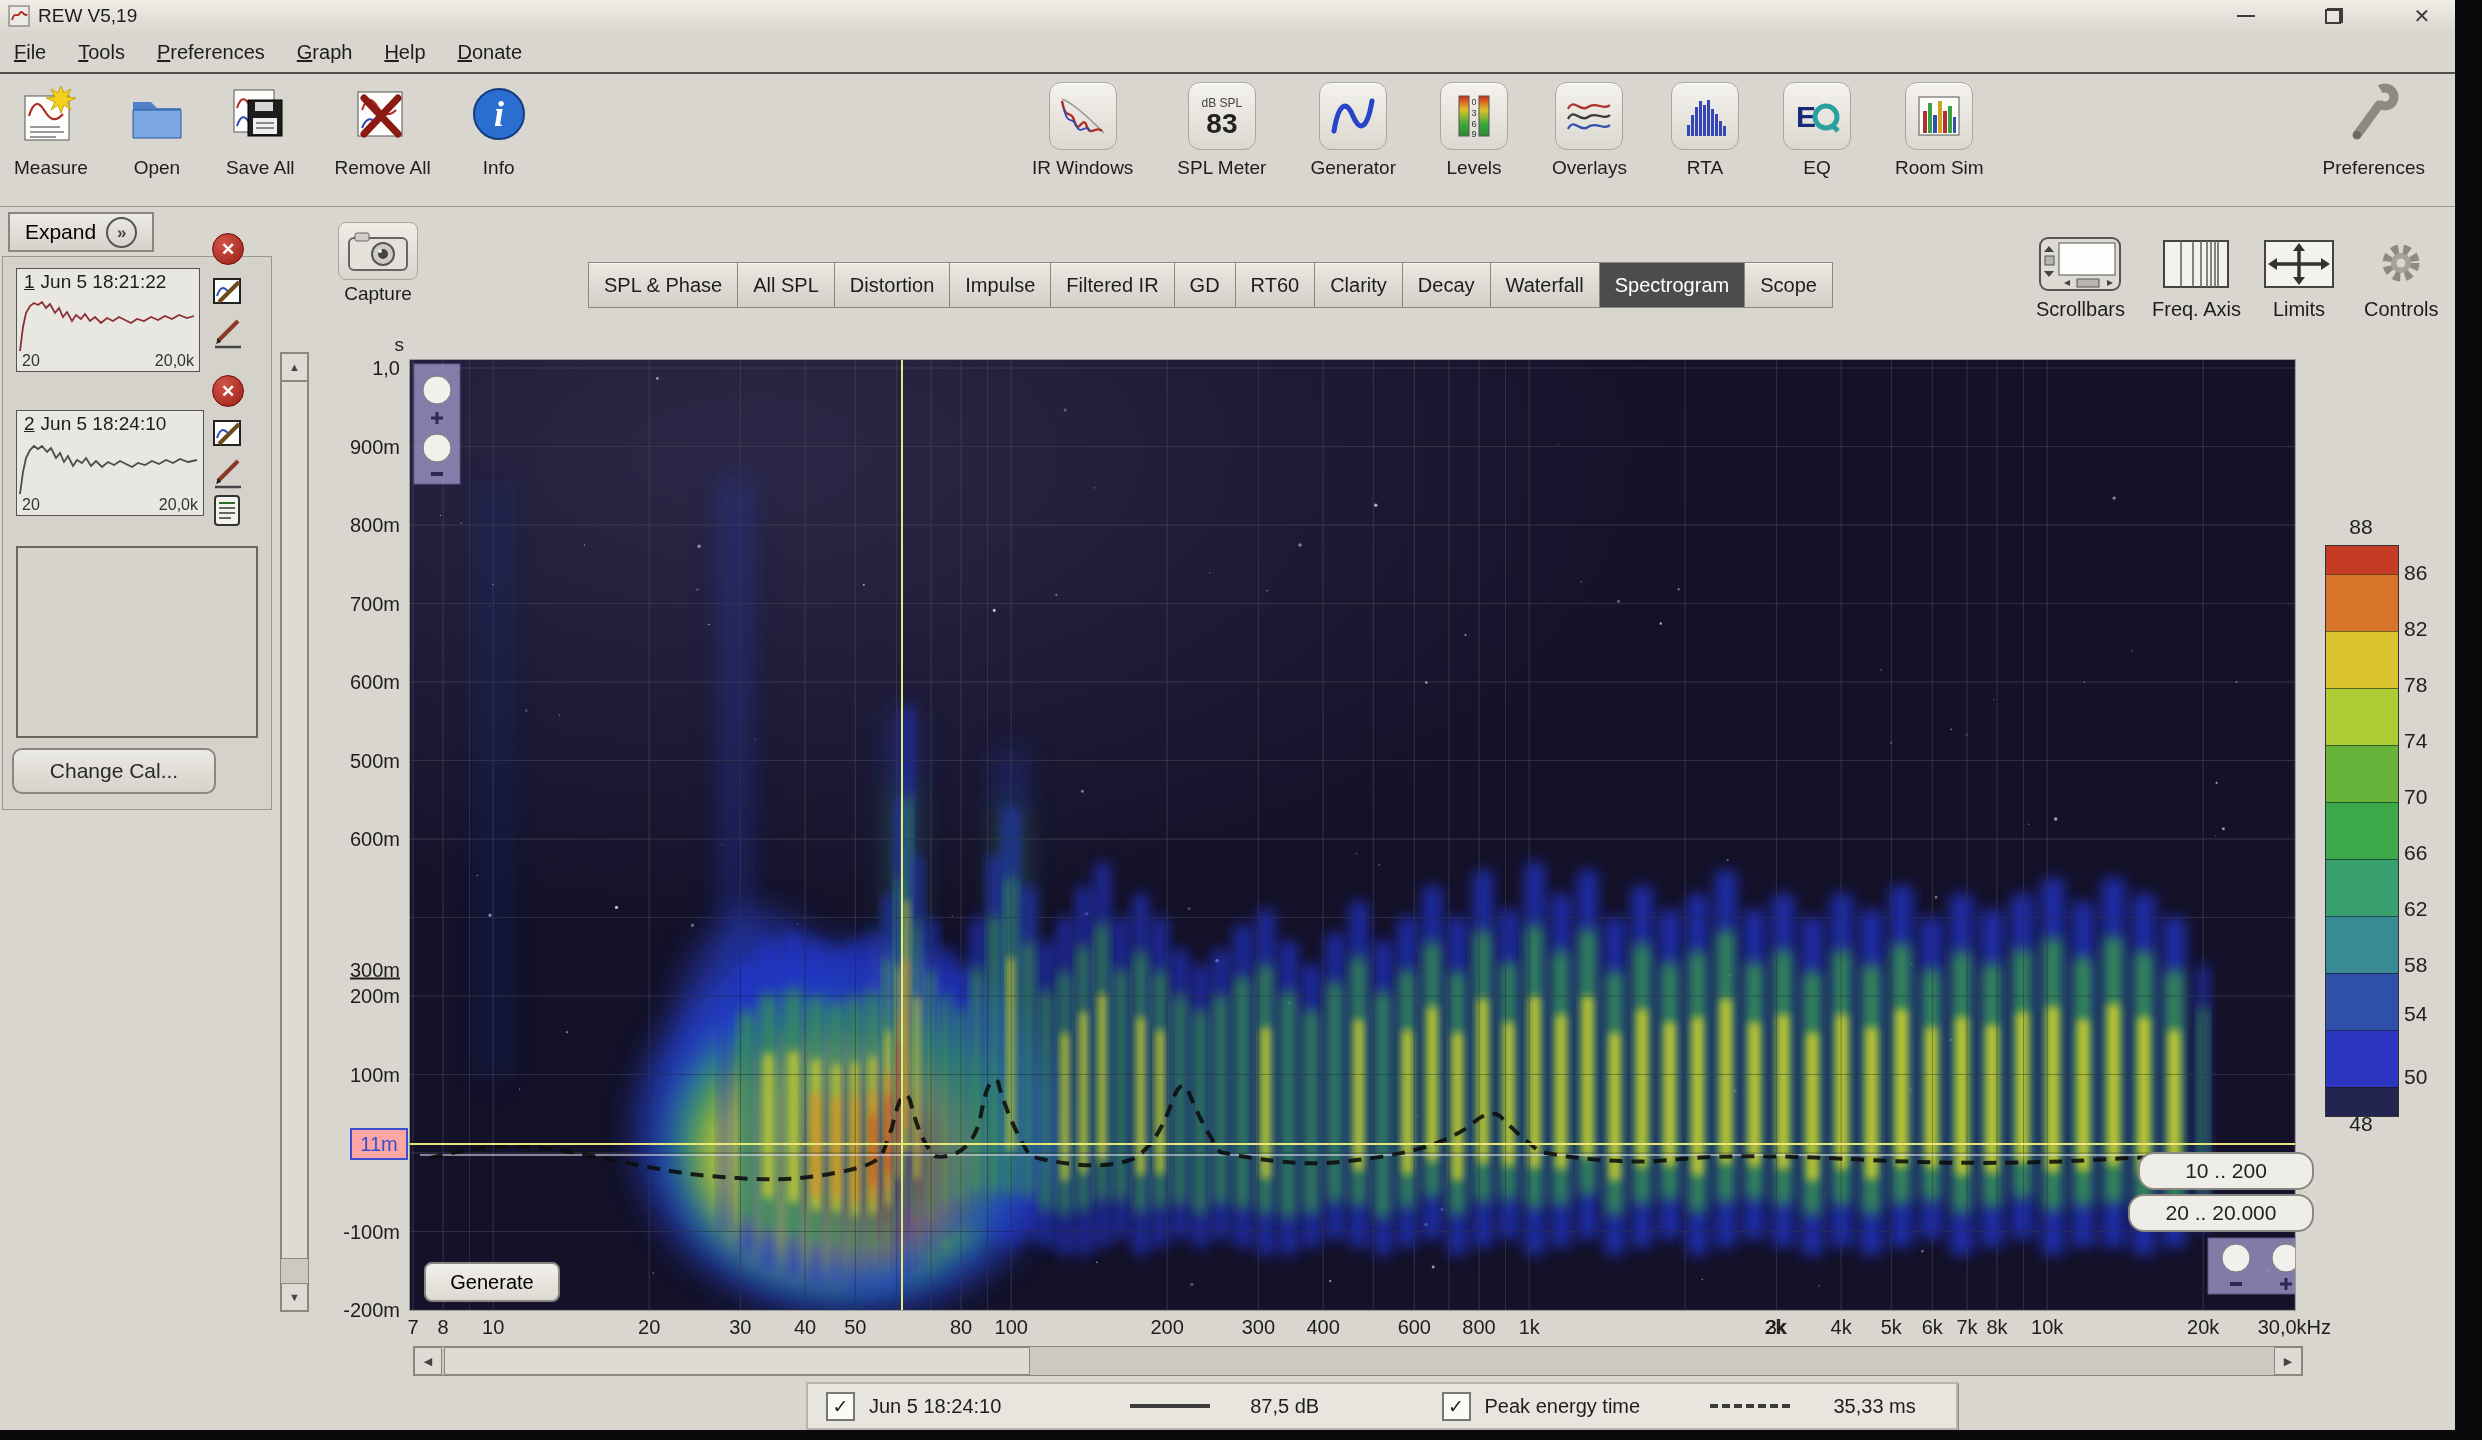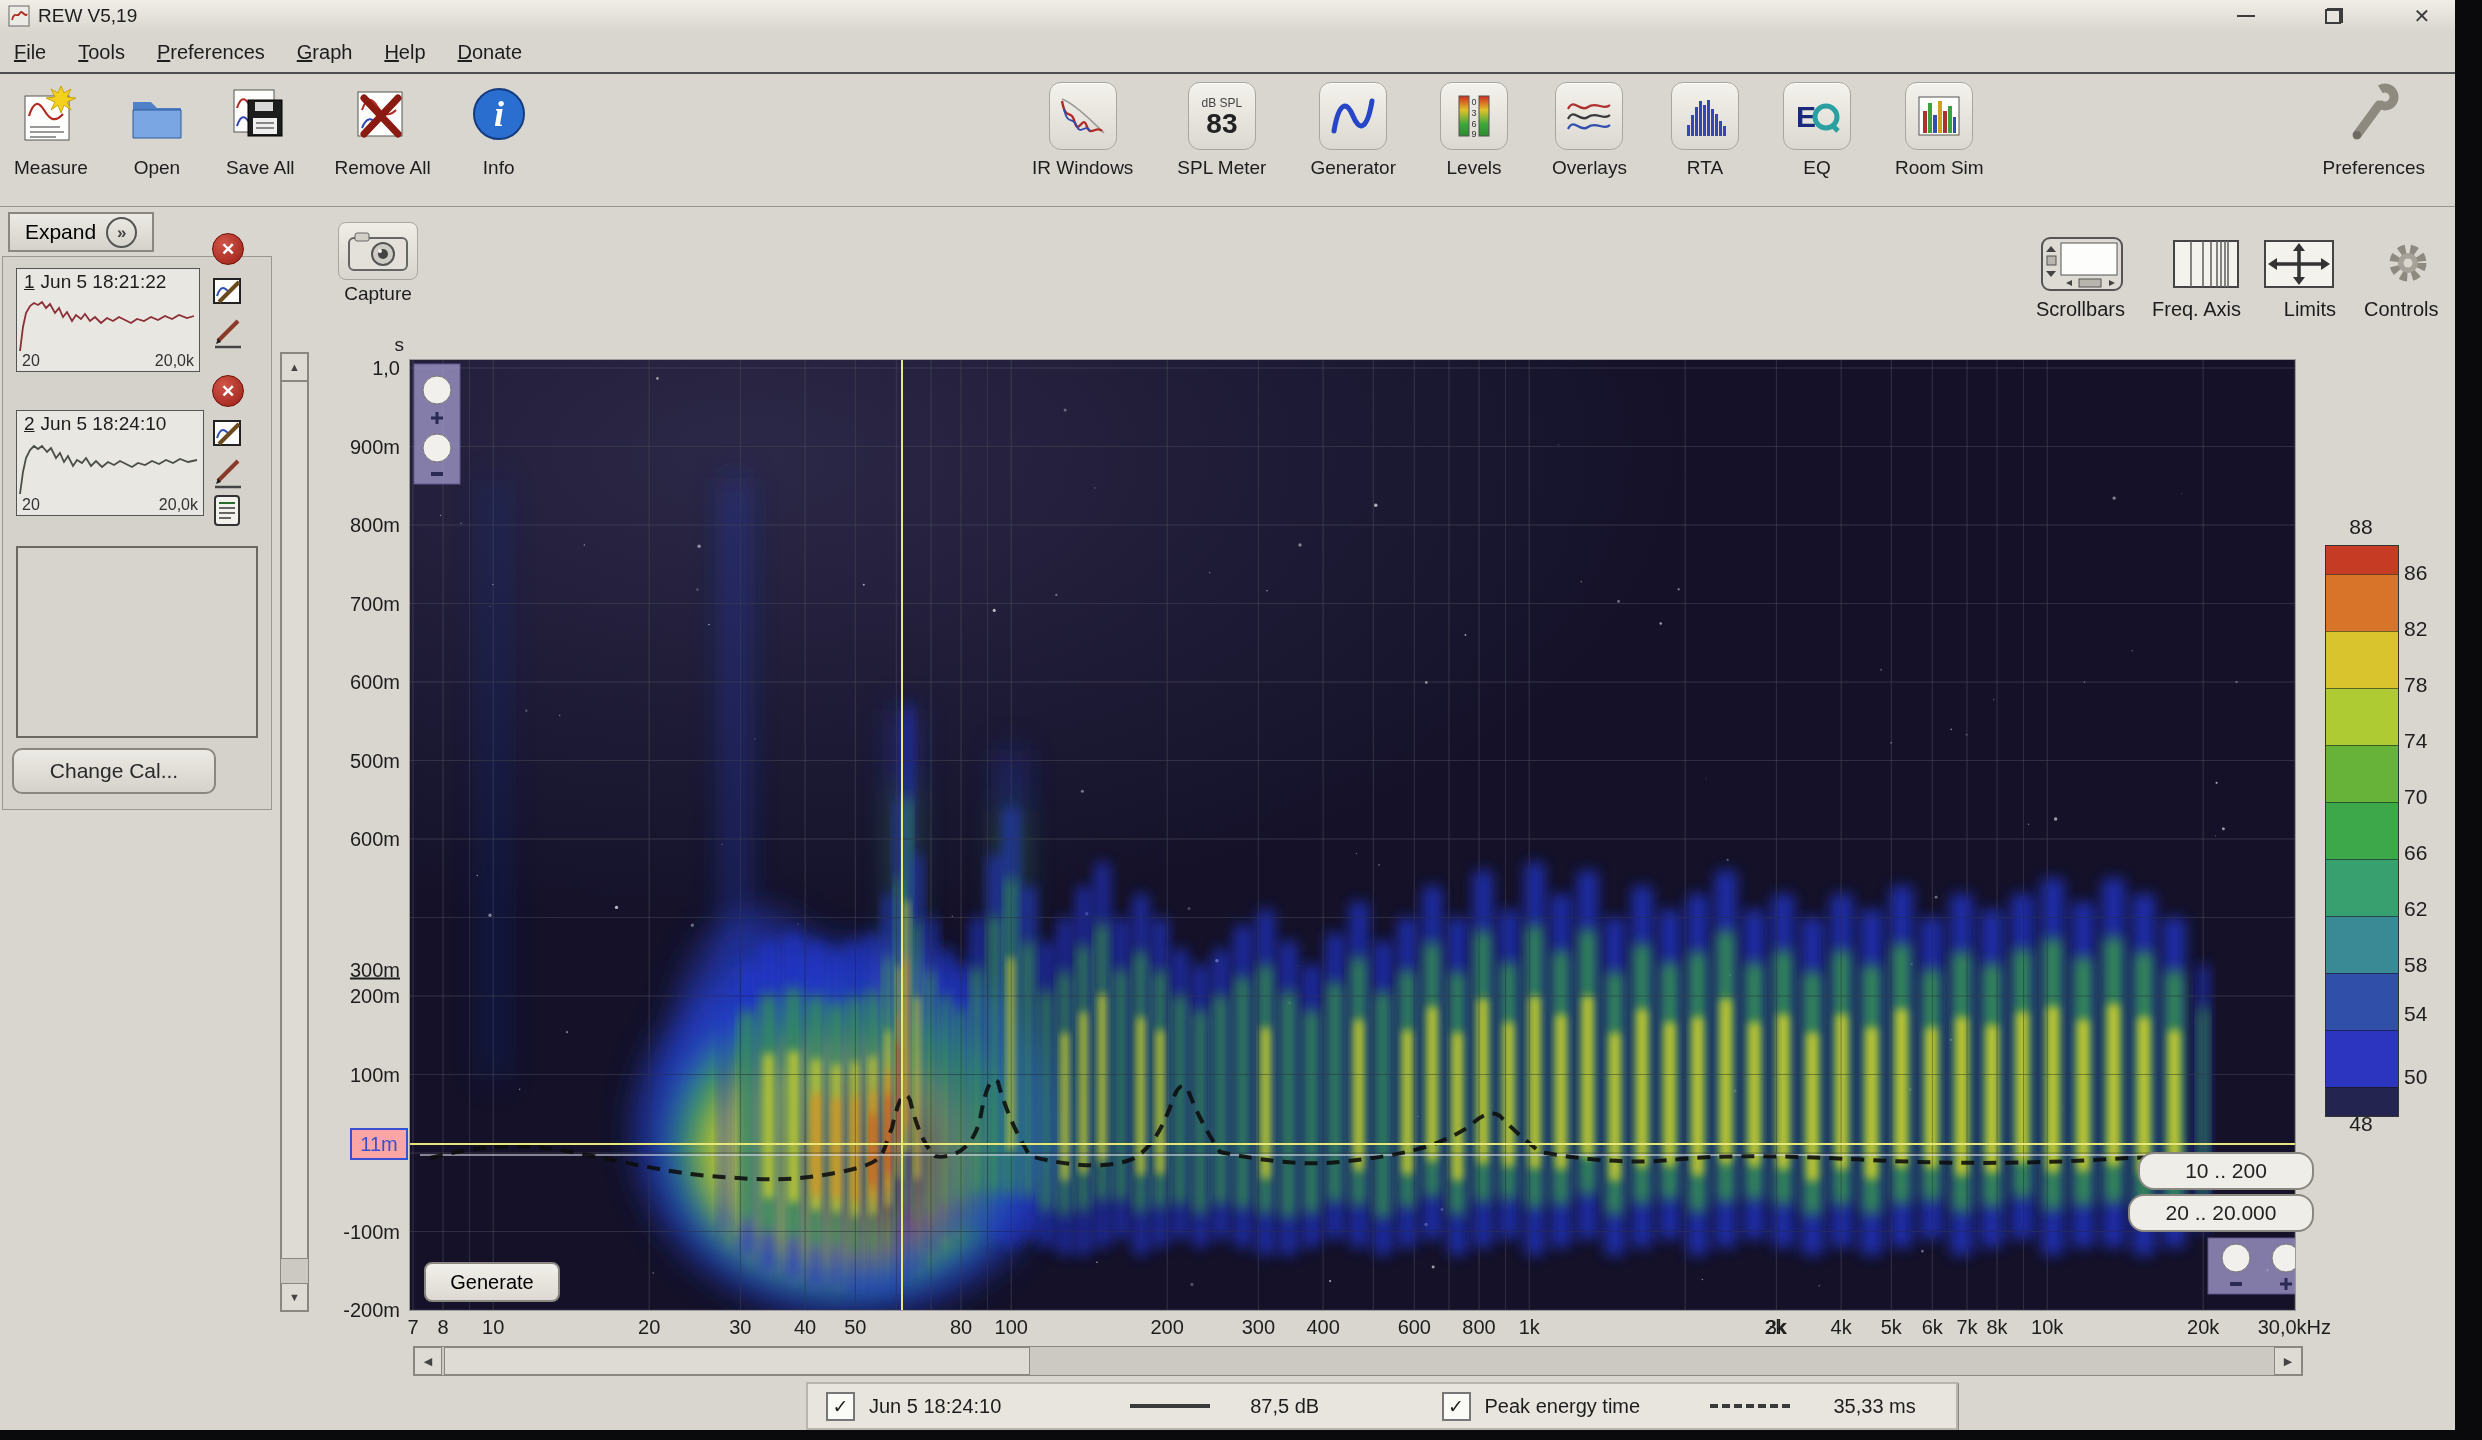--- a/index.html
+++ b/index.html
@@ -61,21 +61,21 @@
     display:flex;align-items:center;justify-content:center;}
 
   
   .tabbar{position:absolute;left:588px;top:262px;display:flex;}
   .tab{height:44px;padding:0 15px;display:flex;align-items:center;font-size:20px;background:linear-gradient(#ebe8e2,#d2cfc8);
     border:1px solid #8a8780;border-right-width:0;box-shadow:inset 0 1px 0 #f8f6f2;white-space:nowrap;}
   .tab:last-child{border-right-width:1px;}
   .tab.active{background:#4c4c4c;color:#fff;box-shadow:none;}
 
   
-  .gbtn{position:absolute;display:flex;flex-direction:column;align-items:flex-end;gap:4px;font-size:20px;}
+  .gbtn{position:absolute;display:flex;flex-direction:column;align-items:center;gap:4px;font-size:20px;}
   .gbtn .ic{height:60px;display:flex;align-items:center;justify-content:center;}
 
   
   .plot{position:absolute;left:410px;top:360px;width:1885px;height:950px;outline:1px solid #9a9a9a;background:#141129;}
   .plot svg{display:block;}
   .yunit{position:absolute;left:352px;top:334px;width:52px;text-align:right;font-size:19px;}
   .ytick{position:absolute;width:88px;text-align:right;font-size:20px;transform:translateY(-50%);left:312px;}
   .xtick{position:absolute;top:1316px;transform:translateX(-50%);font-size:20px;white-space:nowrap;}
   .cursor-box{position:absolute;background:#fca5a5;border:2px solid #3a4fd0;color:#3a4fd0;font-size:20px;
     display:flex;align-items:center;justify-content:center;}
@@ -427,20 +427,34 @@
           <rect x="2" y="8" width="58" height="32" rx="5" fill="#e4e1da" stroke="#666" stroke-width="2"></rect>
       <rect x="8" y="3" width="14" height="8" rx="2" fill="#d2cfc8" stroke="#666"></rect>
       <circle cx="36" cy="24" r="11" fill="#cfccc5" stroke="#555" stroke-width="2"></circle>
       <circle cx="36" cy="24" r="5" fill="#444"></circle>
           <circle cx="33" cy="21" r="2" fill="#eee"></circle>
         </svg>
     </span>
     <span>Capture</span>
   </div>
 
+  <div class="tabbar" id="tabbar">
+      <div class="tab">SPL &amp; Phase</div>
+      <div class="tab">All SPL</div>
+      <div class="tab">Distortion</div>
+      <div class="tab">Impulse</div>
+      <div class="tab">Filtered IR</div>
+      <div class="tab">GD</div>
+      <div class="tab">RT60</div>
+      <div class="tab">Clarity</div>
+      <div class="tab">Decay</div>
+      <div class="tab">Waterfall</div>
+      <div class="tab active">Spectrogram</div>
+      <div class="tab">Scope</div>
+    </div>
 
   <div class="gbtn" style="left:2036px;top:234px;">
     <span class="ic">
       <svg width="86" height="58">
           <rect x="3" y="3" width="80" height="52" rx="8" fill="#dedbd4" stroke="#555" stroke-width="2"></rect>
       <rect x="22" y="8" width="56" height="32" fill="#fdfdfb" stroke="#555"></rect>
       <polygon points="12,11 17,17 7,17" fill="#444"></polygon>
           <rect x="8" y="21" width="9" height="9" fill="#b8b5ae" stroke="#555"></rect>
       <polygon points="12,42 17,36 7,36" fill="#444"></polygon>
       <polygon points="27,48 33,45 33,51" fill="#444"></polygon>

